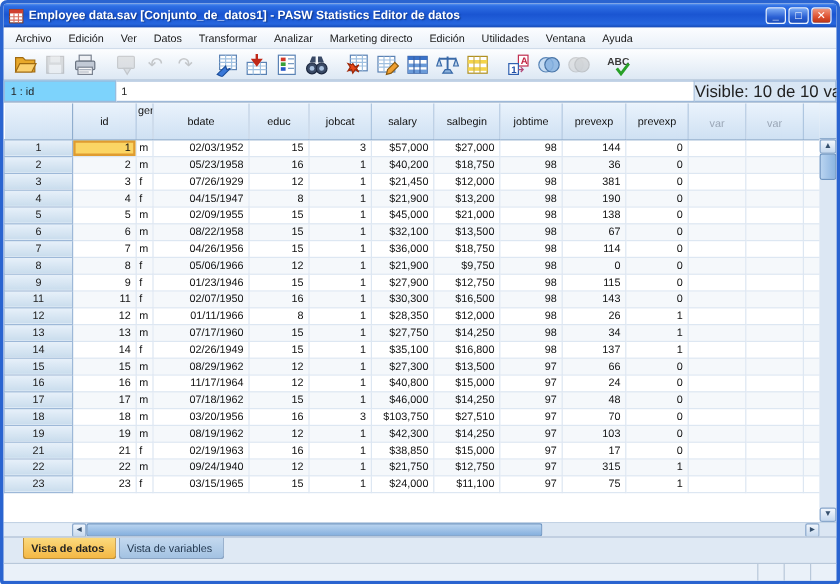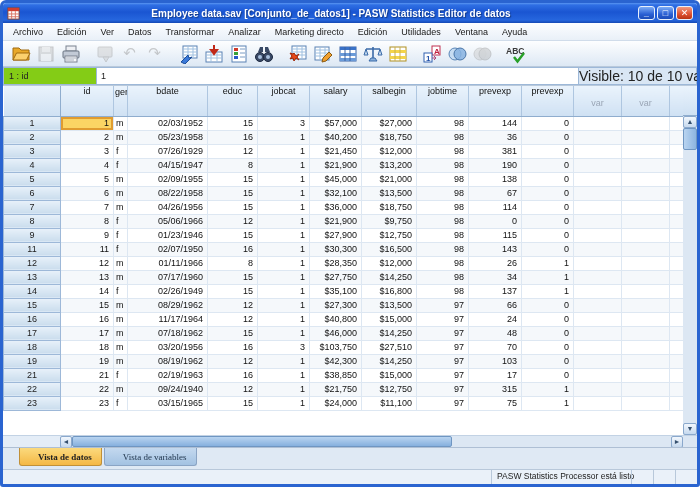--- a/index.html
+++ b/index.html
@@ -3,50 +3,50 @@
 <meta charset="utf-8">
 <style>
   * { margin:0; padding:0; box-sizing:border-box; }
   html,body { width:700px; height:487px; font-family:"Liberation Sans","DejaVu Sans",sans-serif; background:#fff; }
   .window { width:700px; height:487px; border:3px solid #2a64d0; border-radius:6px 6px 3px 3px; overflow:hidden; background:#e7eef7; display:flex; flex-direction:column; }
 
   
   .titlebar { height:20px; flex:0 0 20px; display:flex; align-items:center; padding:0 4px;
     background:linear-gradient(180deg,#5a96f2 0%,#2f6fe4 10%,#1a55d2 45%,#2666de 85%,#1448b4 100%); }
   .app-icon { width:13px; height:13px; margin-right:4px; flex:0 0 13px; }
-  .title-text { color:#fff; font-size:10px; font-weight:bold; text-shadow:1px 1px 1px #123a8a; white-space:nowrap; overflow:hidden; flex:1;text-align:center; }
+  .title-text { color:#fff; font-size:10px; font-weight:bold; text-shadow:1px 1px 1px #123a8a; white-space:nowrap; overflow:hidden; flex:1; }
   .winbtns { display:flex; gap:2px; }
   .wbtn { width:17px; height:14px; border:1px solid #e8f0fc; border-radius:3px; color:#fff; font-size:9px; line-height:12px; text-align:center; font-weight:bold; }
   .wbtn.bluish { background:linear-gradient(180deg,#7cacf6,#2a60d4 60%,#1c4cb8); }
   .wbtn.closeb { background:linear-gradient(180deg,#f29a80,#dd5030 60%,#b83415); }
 
   
   .menubar { height:18px; flex:0 0 18px; display:flex; align-items:center; background:linear-gradient(180deg,#fcfdff,#e9f0f8); border-bottom:1px solid #d0dcea; padding-left:3px; }
   .menu-item { font-size:9px; color:#1a1a1a; padding:2px 7px; white-space:nowrap; }
 
   
   .toolbar { height:26px; flex:0 0 26px; display:flex; align-items:center; background:linear-gradient(180deg,#fdfeff,#dde8f4); border-bottom:1px solid #b9c9db; padding-left:5px; }
   .tbtn { width:25px; height:23px; display:flex; align-items:center; justify-content:center; border-radius:2px; }
   .tbtn.gap { margin-left:9px; }
   .tbtn.disabled { opacity:.45; filter:grayscale(1); }
   .tbtn svg { display:block; }
   .uglyph { font-size:15px; color:#8a929e; line-height:15px; font-family:"DejaVu Sans",sans-serif; }
 
   
   .cellref { height:19px; flex:0 0 19px; display:flex; background:#dce8f5; border-bottom:1px solid #b9c9db; }
-  .refbox { width:94px; flex:0 0 94px; border:1px solid #9db8d8; background:#84cc16; font-size:9px; line-height:16px; padding-left:5px; color:#222; }
+  .refbox { width:94px; flex:0 0 94px; border:1px solid #9db8d8; background:#7dd3fc; font-size:9px; line-height:16px; padding-left:5px; color:#222; }
   .editbox { flex:1; background:#fff; border:1px solid #9db8d8; border-left:none; font-size:9px; line-height:16px; padding-left:4px; color:#222; }
   .visbox { width:118px; flex:0 0 118px; border:1px solid #9db8d8; border-left:none; background:#d9e6f4; font-size:14px; line-height:16px; text-align:right; padding-right:4px; color:#222; white-space:nowrap; }
 
   
   .gridwrap { height:349px; flex:0 0 349px; display:flex; background:#fff; }
   .gridclip { width:680px; flex:0 0 680px; overflow:hidden; background:#fff; }
   table.grid { border-collapse:collapse; table-layout:fixed; width:680px; }
   table.grid th, table.grid td { font-size:9px; font-weight:normal; overflow:hidden; white-space:nowrap; }
-  thead th { height:30px; background:linear-gradient(180deg,#eaf3fc,#cfe1f3); border-right:1px solid #aec6e0; border-bottom:1px solid #8fadce; vertical-align:top; text-align:center; padding-top:0; color:#111; }
+  thead th { height:30px; background:linear-gradient(180deg,#eaf3fc,#cfe1f3); border-right:1px solid #aec6e0; border-bottom:1px solid #8fadce; vertical-align:top; text-align:center; padding-top:10px; color:#111; }
   thead th.gendercol { word-break:break-all; line-height:9px; padding:2px 1px 0 1px; }
   thead th.varhdr { color:#9aa6b6; vertical-align:middle; padding-top:4px; }
   thead th.cornerhdr { border-right:1px solid #8fadce; }
   thead th.fillhdr { border-right:none; }
   tbody th.rowhdr { height:14px; background:linear-gradient(180deg,#e8f1fa,#cadded); border:1px solid #9db8d8; border-top:1px solid #eef5fc; text-align:center; color:#222; }
   tbody td { height:14px; border-right:1px solid #dde7f2; border-bottom:1px solid #dde7f2; text-align:right; padding:0 4px 0 1px; color:#111; background:#fff; }
   tbody tr:nth-child(even) td { background:#f5f8fb; }
   tbody td.left { text-align:left; padding:0 1px 0 2px; }
   tbody td.fillcell { border-right:none; }
   tbody td.selected { background:#fbd564 !important; box-shadow:inset 0 0 0 2px #e09c30; }
@@ -61,21 +61,21 @@
   
   .hscrollrow { height:12px; flex:0 0 12px; display:flex; background:#dbe6f3; border-top:1px solid #c2d2e4; }
   .hs-spacer { width:57px; flex:0 0 57px; background:#e4edf7; }
   .hbtn { width:12px; flex:0 0 12px; height:12px; background:linear-gradient(180deg,#f2f7fd,#c6d9ee); border:1px solid #8aa8cc; border-radius:2px; font-size:7px; line-height:10px; text-align:center; color:#35506e; }
   .hthumb { width:380px; flex:0 0 380px; background:linear-gradient(180deg,#b9d4f0,#86b0de); border:1px solid #6f96c2; border-radius:2px; }
   .htrack { flex:1; background:#dce7f3; }
   .hs-corner { width:14px; flex:0 0 14px; background:#dbe6f3; }
 
   
   .tabstrip { height:22px; flex:0 0 22px; display:flex; align-items:flex-start; background:#dfe9f4; padding-left:16px; border-top:1px solid #aebfd4; }
-  .tab { font-size:9px; padding:4px 9px 3px 18px; border:1px solid #8aa4c4; border-top:none; border-radius:0 0 3px 3px; margin-right:2px;font-family:Liberation Serif, serif; }
+  .tab { font-size:9px; padding:4px 9px 3px 6px; border:1px solid #8aa4c4; border-top:none; border-radius:0 0 3px 3px; margin-right:2px; }
   .tab.active { background:linear-gradient(180deg,#fbda7e,#f4b845); font-weight:bold; color:#222; border-color:#c09038; }
   .tab.inactive { background:linear-gradient(180deg,#c4d9ef,#a3c2e2); color:#22374e; }
 
   
   .statusbar { height:15px; flex:0 0 15px; display:flex; background:#eaf1f9; border-top:1px solid #b8c8da; align-items:stretch; }
   .status-main { flex:1; }
   .status-cell { border-left:1px solid #b8c8da; font-size:8.5px; line-height:13px; color:#222; padding:0 5px; white-space:nowrap; }
   .status-msg { width:140px; flex:0 0 140px; }
   .status-sm { width:22px; flex:0 0 22px; }
 </style>
@@ -648,19 +648,18 @@
     <div class="hs-corner"></div>
   </div>
 
   <div class="tabstrip">
     <div class="tab active">Vista de datos</div>
     <div class="tab inactive">Vista de variables</div>
   </div>
 
   <div class="statusbar">
     <div class="status-main"></div>
-    <div class="status-cell status-msg">PASW Statistics Processor está listo</div>
     <div class="status-cell status-sm"></div>
     <div class="status-cell status-sm"></div>
     <div class="status-cell status-sm"></div>
   </div>
 
 </div>
 
 </body></html>

